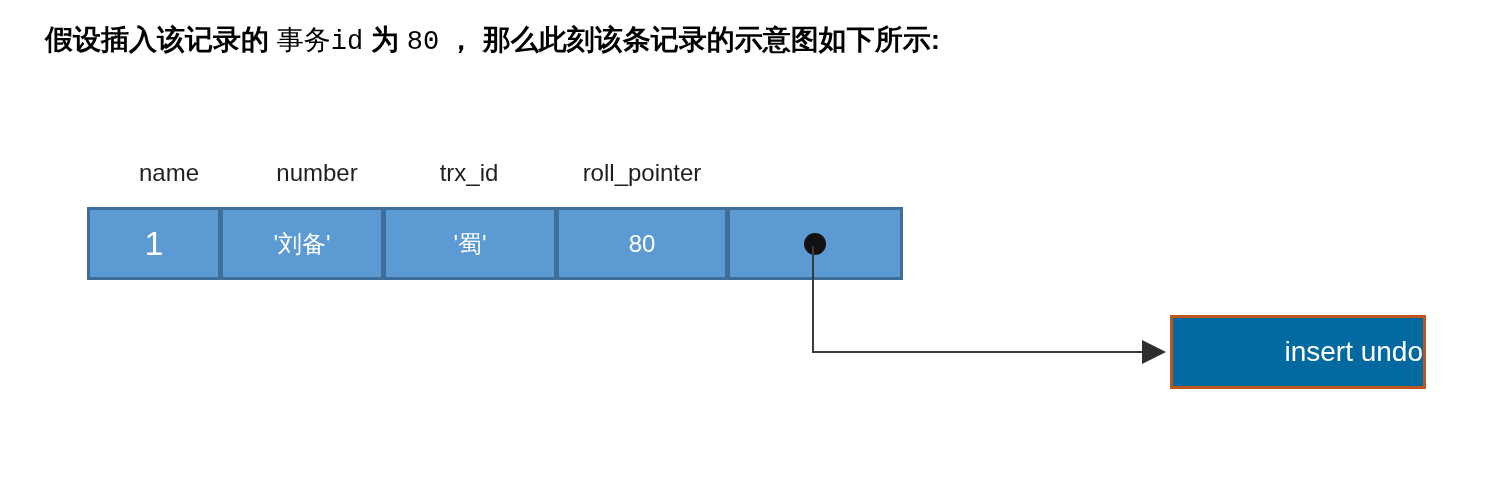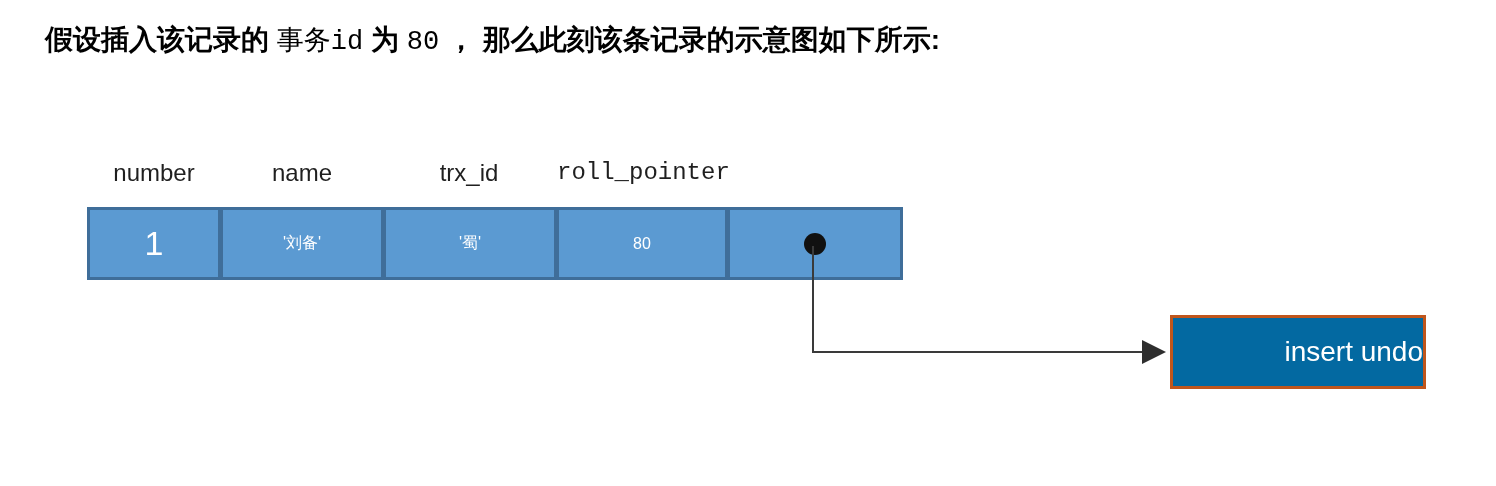--- a/index.html
+++ b/index.html
@@ -59,30 +59,30 @@
     border: 3px solid #3f6e9a;
     display: flex;
     gap: 5px;
   }
   .cell {
     display: flex;
     align-items: center;
     justify-content: center;
     background: #5b9ad2;
     color: #ffffff;
-    font-size: 16px;
+    font-size: 24px;
     box-sizing: border-box;
   }
   .cell-num { font-size: 34px; font-weight: 400; }
 
   .w0 { width: 128px; }
   .w1 { width: 158px; }
   .w2 { width: 168px; }
   .w3 { width: 166px; }
-  .w4 { width: 170px; font-family: Liberation Mono, monospace; }
+  .w4 { width: 170px; }
 
   .dot {
     width: 22px;
     height: 22px;
     background: #111111;
     border-radius: 50%;
     display: block;
   }
 
   
@@ -136,22 +136,22 @@
 </head>
 <body>
 
 <div class="screen">
 
   <p class="intro">
     <span class="seg-bold">假设插入该记录的 </span><span class="seg-code">事务id</span><span class="seg-bold"> 为 </span><span class="seg-code">80</span><span class="seg-bold"> ， 那么此刻该条记录的示意图如下所示:</span>
   </p>
 
   <div class="headers">
+    <div class="hcell w1">name</div>
     <div class="hcell w0">number</div>
-    <div class="hcell w1">name</div>
     <div class="hcell w3">trx_id</div>
     <div class="hcell w4">roll_pointer</div>
   </div>
 
   <div class="record-row">
     <div class="cell cell-num w0">1</div>
     <div class="cell w1">'刘备'</div>
     <div class="cell w2">'蜀'</div>
     <div class="cell w3">80</div>
     <div class="cell w4">

